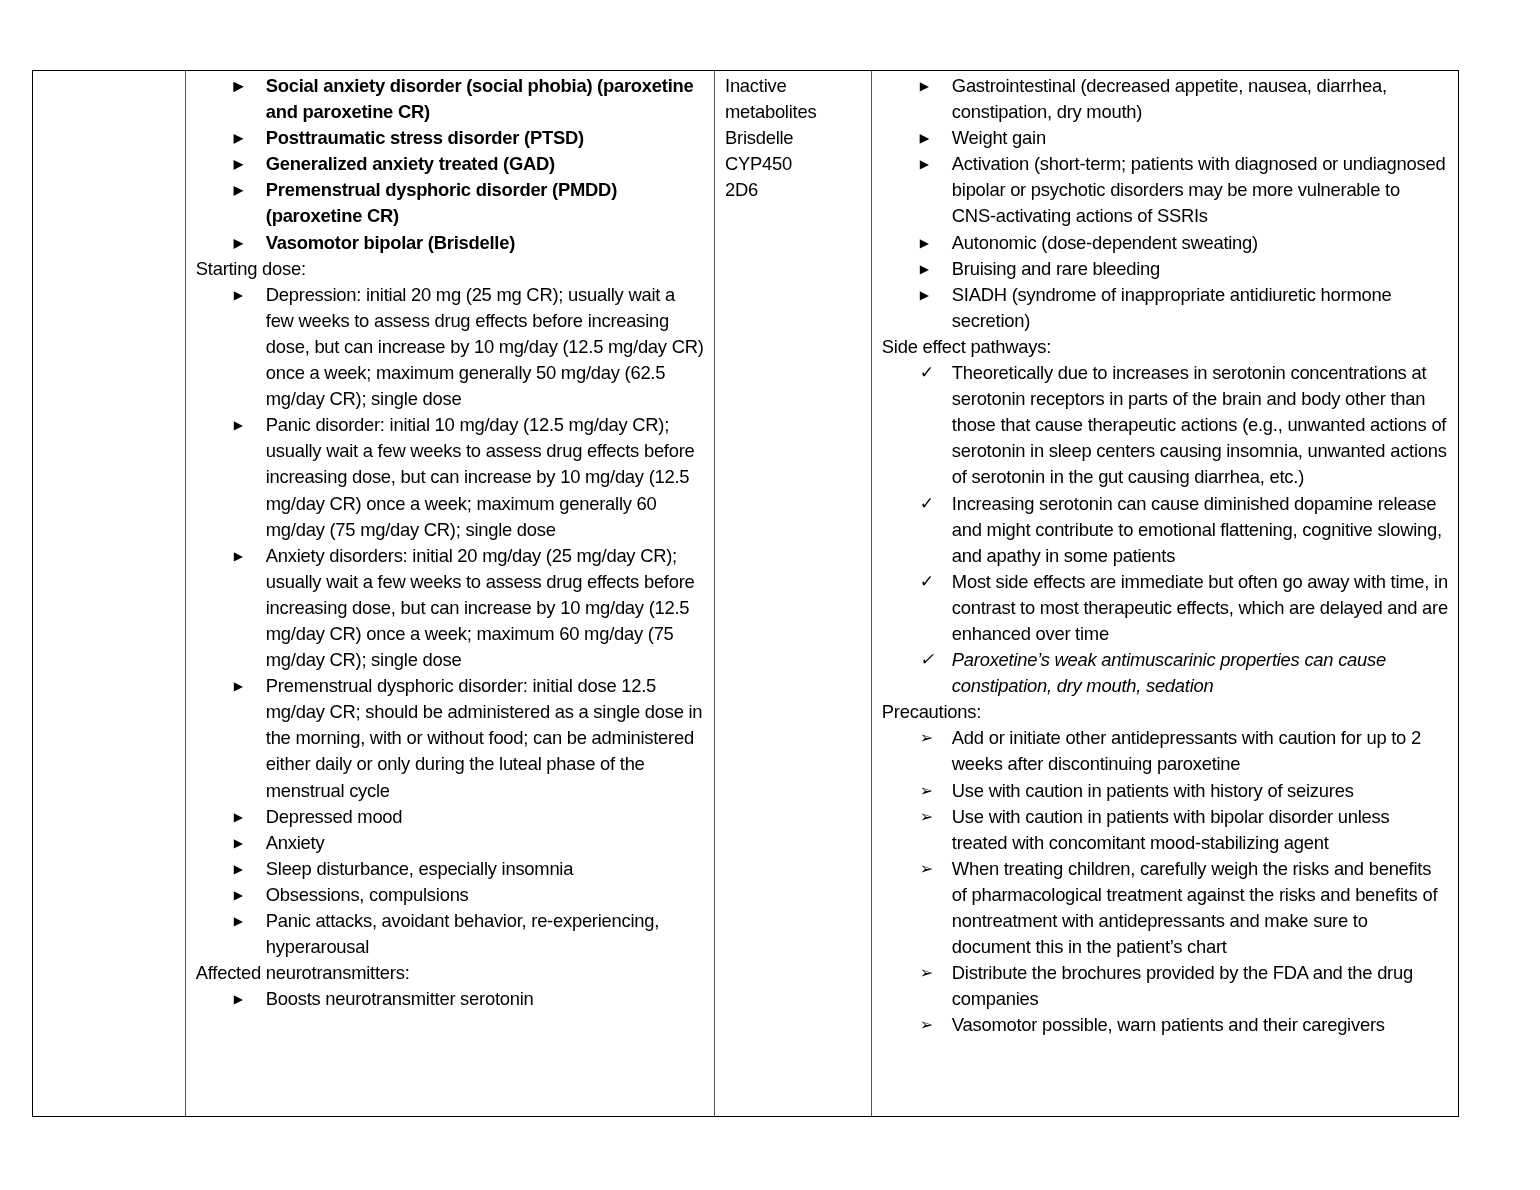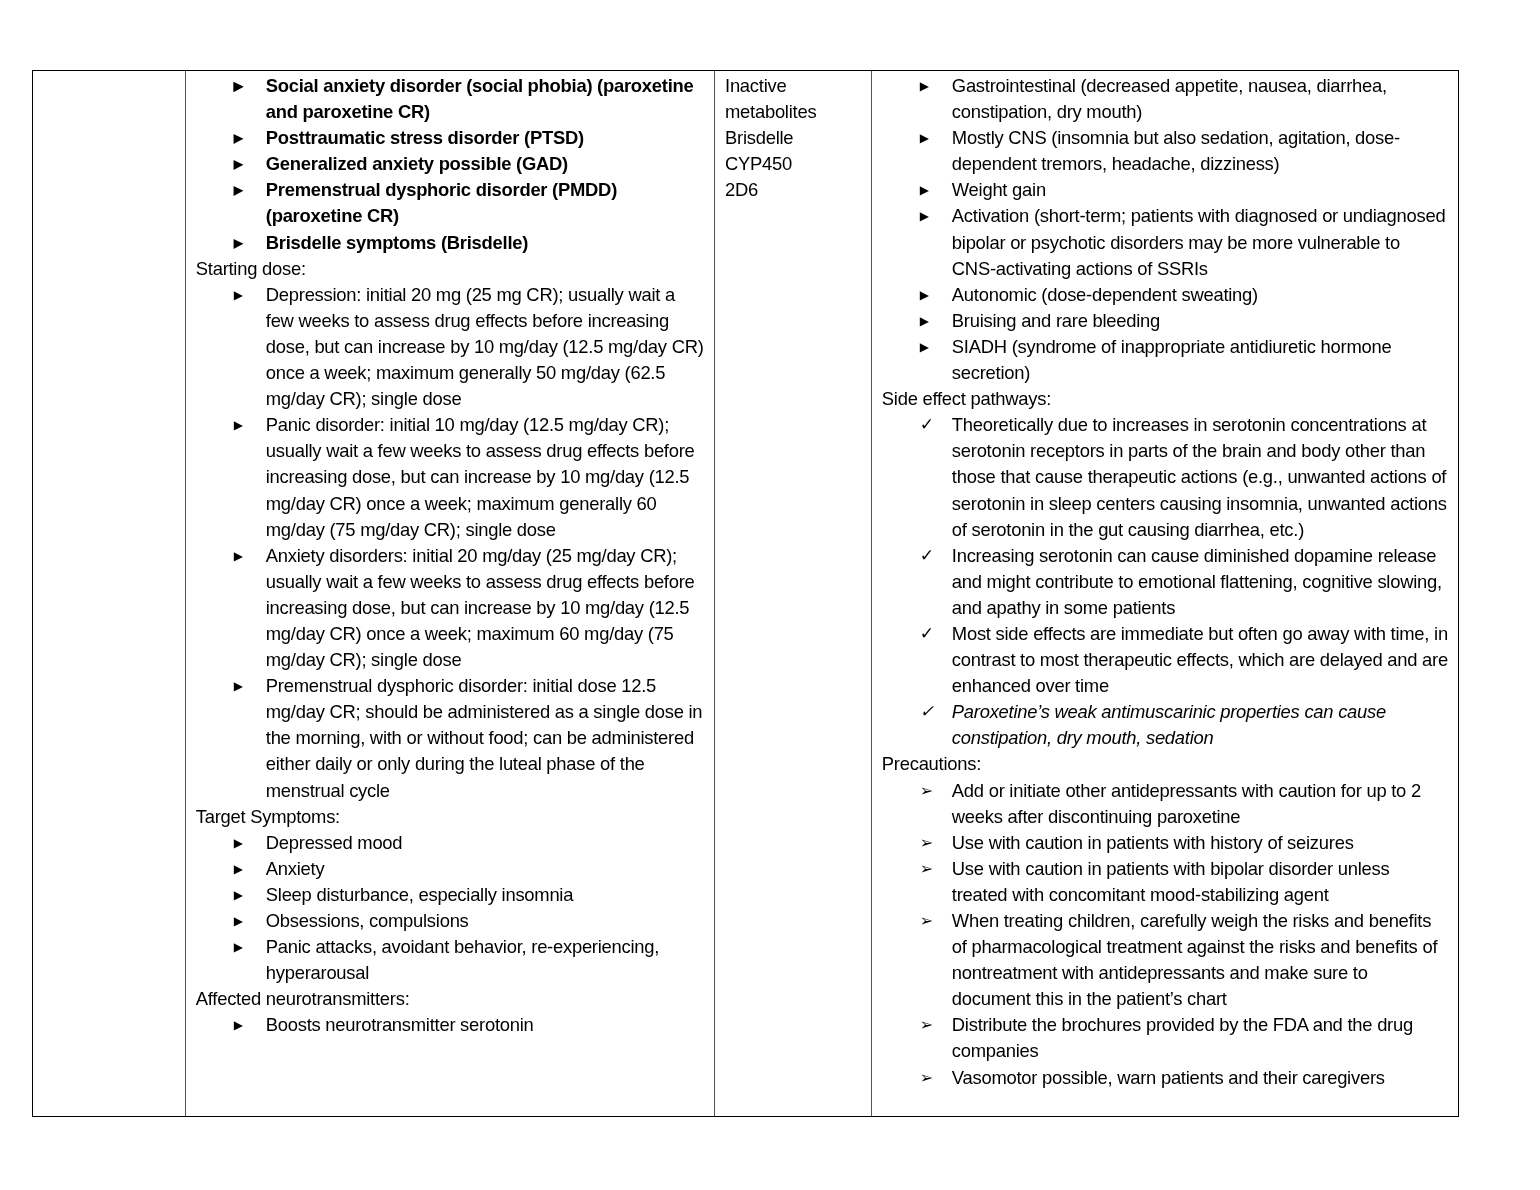--- a/index.html
+++ b/index.html
@@ -30,34 +30,33 @@
 
 <div class="page">
 
   <div class="col c1"></div>
 
   <div class="col c2 txt">
     <ul class="list bold">
       <li><span class="bul tri">▶</span></li>
       <li><span class="bul tri">▶</span><span>Social anxiety disorder (social phobia) (paroxetine and paroxetine CR)</span></li>
       <li><span class="bul tri">▶</span><span>Posttraumatic stress disorder (PTSD)</span></li>
-      <li><span class="bul tri">▶</span><span>Generalized anxiety possible (GAD)</span></li>
+      <li><span class="bul tri">▶</span><span>Generalized anxiety treated (GAD)</span></li>
       <li><span class="bul tri">▶</span><span>Premenstrual dysphoric disorder (PMDD) (paroxetine CR)</span></li>
-      <li><span class="bul tri">▶</span><span>Brisdelle symptoms (Brisdelle)</span></li>
+      <li><span class="bul tri">▶</span><span>Vasomotor bipolar (Brisdelle)</span></li>
     </ul>
 
     <span class="heading">Starting dose:</span>
     <ul class="list">
       <li><span class="bul tri">▶</span><span class="u">Depression</span><span>: initial 20 mg (25 mg CR); usually wait a few weeks to assess drug effects before increasing dose, but can increase by 10 mg/day (12.5 mg/day CR) once a week; maximum generally 50 mg/day (62.5 mg/day CR); single dose</span></li>
       <li><span class="bul tri">▶</span><span class="u">Panic disorder</span><span>: initial 10 mg/day (12.5 mg/day CR); usually wait a few weeks to assess drug effects before increasing dose, but can increase by 10 mg/day (12.5 mg/day CR) once a week; maximum generally 60 mg/day (75 mg/day CR); single dose</span></li>
       <li><span class="bul tri">▶</span><span class="u">Anxiety disorders</span><span>: initial 20 mg/day (25 mg/day CR); usually wait a few weeks to assess drug effects before increasing dose, but can increase by 10 mg/day (12.5 mg/day CR) once a week; maximum 60 mg/day (75 mg/day CR); single dose</span></li>
       <li><span class="bul tri">▶</span><span class="u">Premenstrual dysphoric disorder</span><span>: initial dose 12.5 mg/day CR; should be administered as a single dose in the morning, with or without food; can be administered either daily or only during the luteal phase of the menstrual cycle</span></li>
     </ul>
 
-    <span class="heading">Target Symptoms:</span>
     <ul class="list">
       <li><span class="bul tri">▶</span><span>Depressed mood</span></li>
       <li><span class="bul tri">▶</span><span>Anxiety</span></li>
       <li><span class="bul tri">▶</span><span>Sleep disturbance, especially insomnia</span></li>
       <li><span class="bul tri">▶</span><span>Obsessions, compulsions</span></li>
       <li><span class="bul tri">▶</span><span>Panic attacks, avoidant behavior, re-experiencing, hyperarousal</span></li>
     </ul>
 
     <span class="heading">Affected neurotransmitters:</span>
     <ul class="list">
@@ -68,21 +67,21 @@
   <div class="col c3 txt">
     <span class="heading">Inactive</span>
     <span class="heading">metabolites</span>
     <span class="heading">Brisdelle CYP450</span>
     <span class="heading">2D6</span>
   </div>
 
   <div class="col c4 txt">
     <ul class="list">
       <li><span class="bul tri">▶</span><span>Gastrointestinal (decreased appetite, nausea, diarrhea, constipation, dry mouth)</span></li>
-      <li><span class="bul tri">▶</span><span>Mostly CNS (insomnia but also sedation, agitation, dose-dependent tremors, headache, dizziness)</span></li>
+      <li><span class="bul tri">▶</span></li>
       <li><span class="bul tri">▶</span><span>Weight gain</span></li>
       <li><span class="bul tri">▶</span><span>Activation (short-term; patients with diagnosed or undiagnosed bipolar or psychotic disorders may be more vulnerable to CNS-activating actions of SSRIs</span></li>
       <li><span class="bul tri">▶</span><span>Autonomic (dose-dependent sweating)</span></li>
       <li><span class="bul tri">▶</span><span>Bruising and rare bleeding</span></li>
       <li><span class="bul tri">▶</span><span>SIADH (syndrome of inappropriate antidiuretic hormone secretion)</span></li>
     </ul>
 
     <span class="heading">Side effect pathways:</span>
     <ul class="list">
       <li><span class="bul chk">✓</span><span>Theoretically due to increases in serotonin concentrations at serotonin receptors in parts of the brain and body other than those that cause therapeutic actions (e.g., unwanted actions of serotonin in sleep centers causing insomnia, unwanted actions of serotonin in the gut causing diarrhea, etc.)</span></li>

